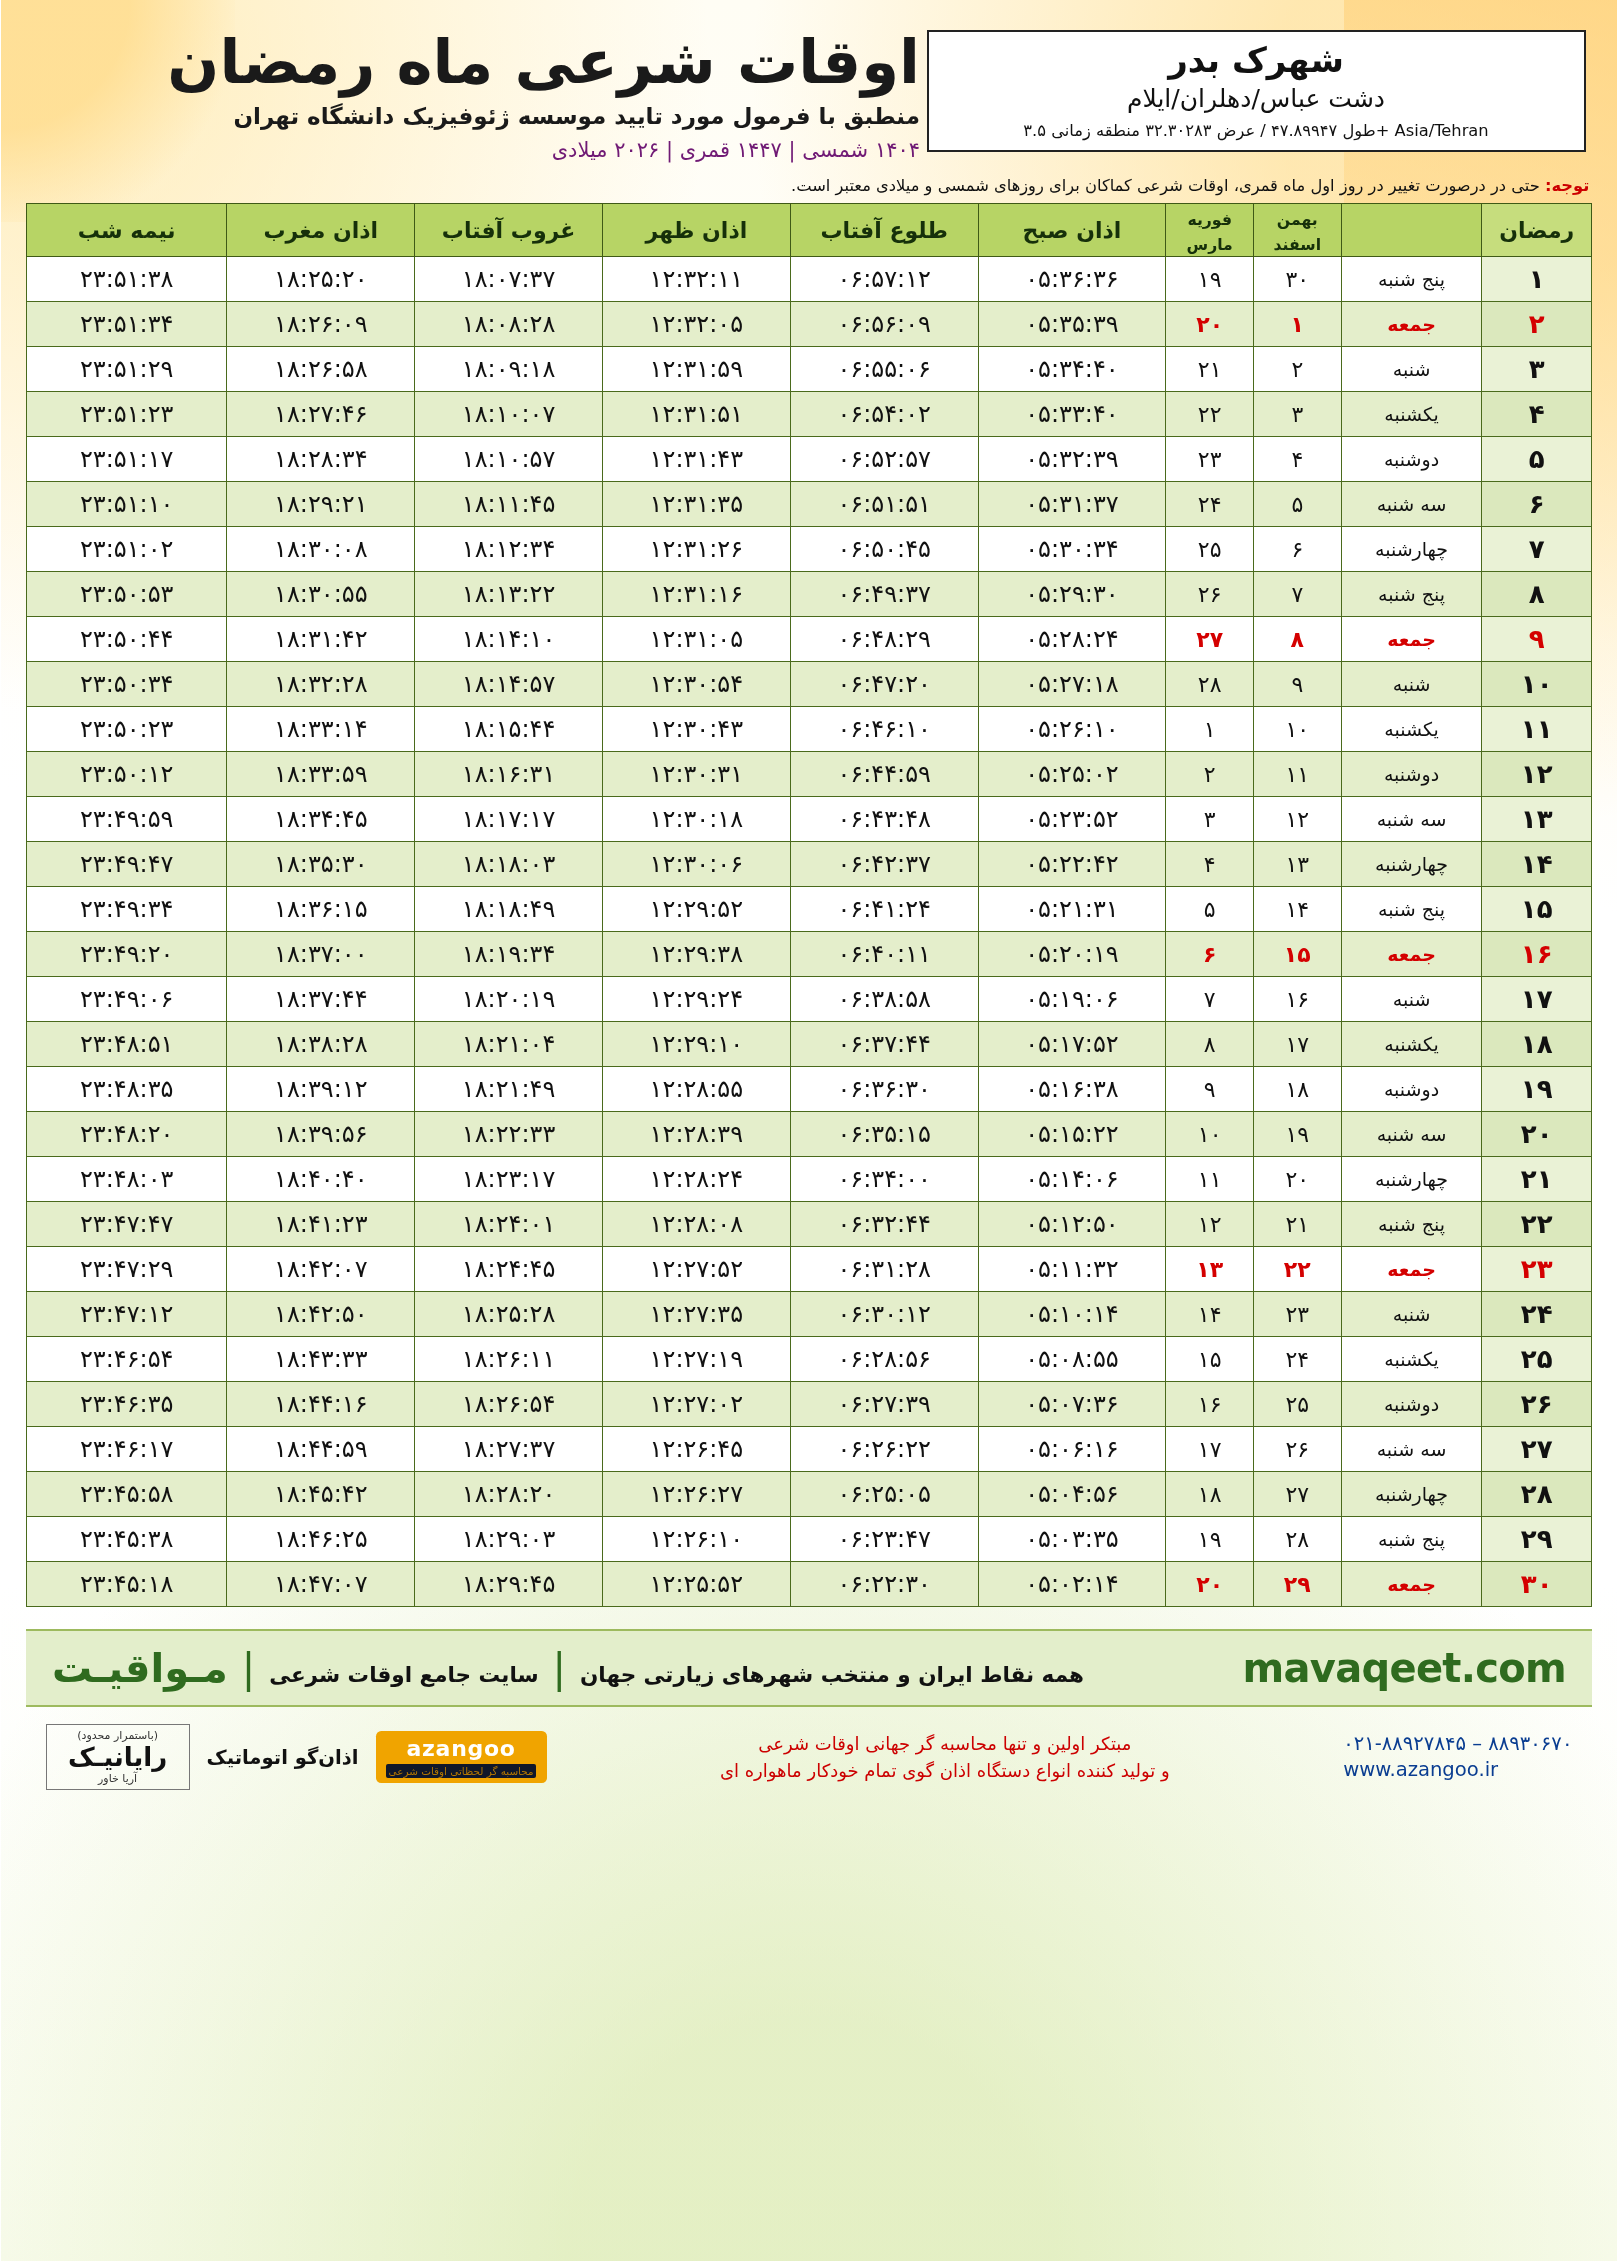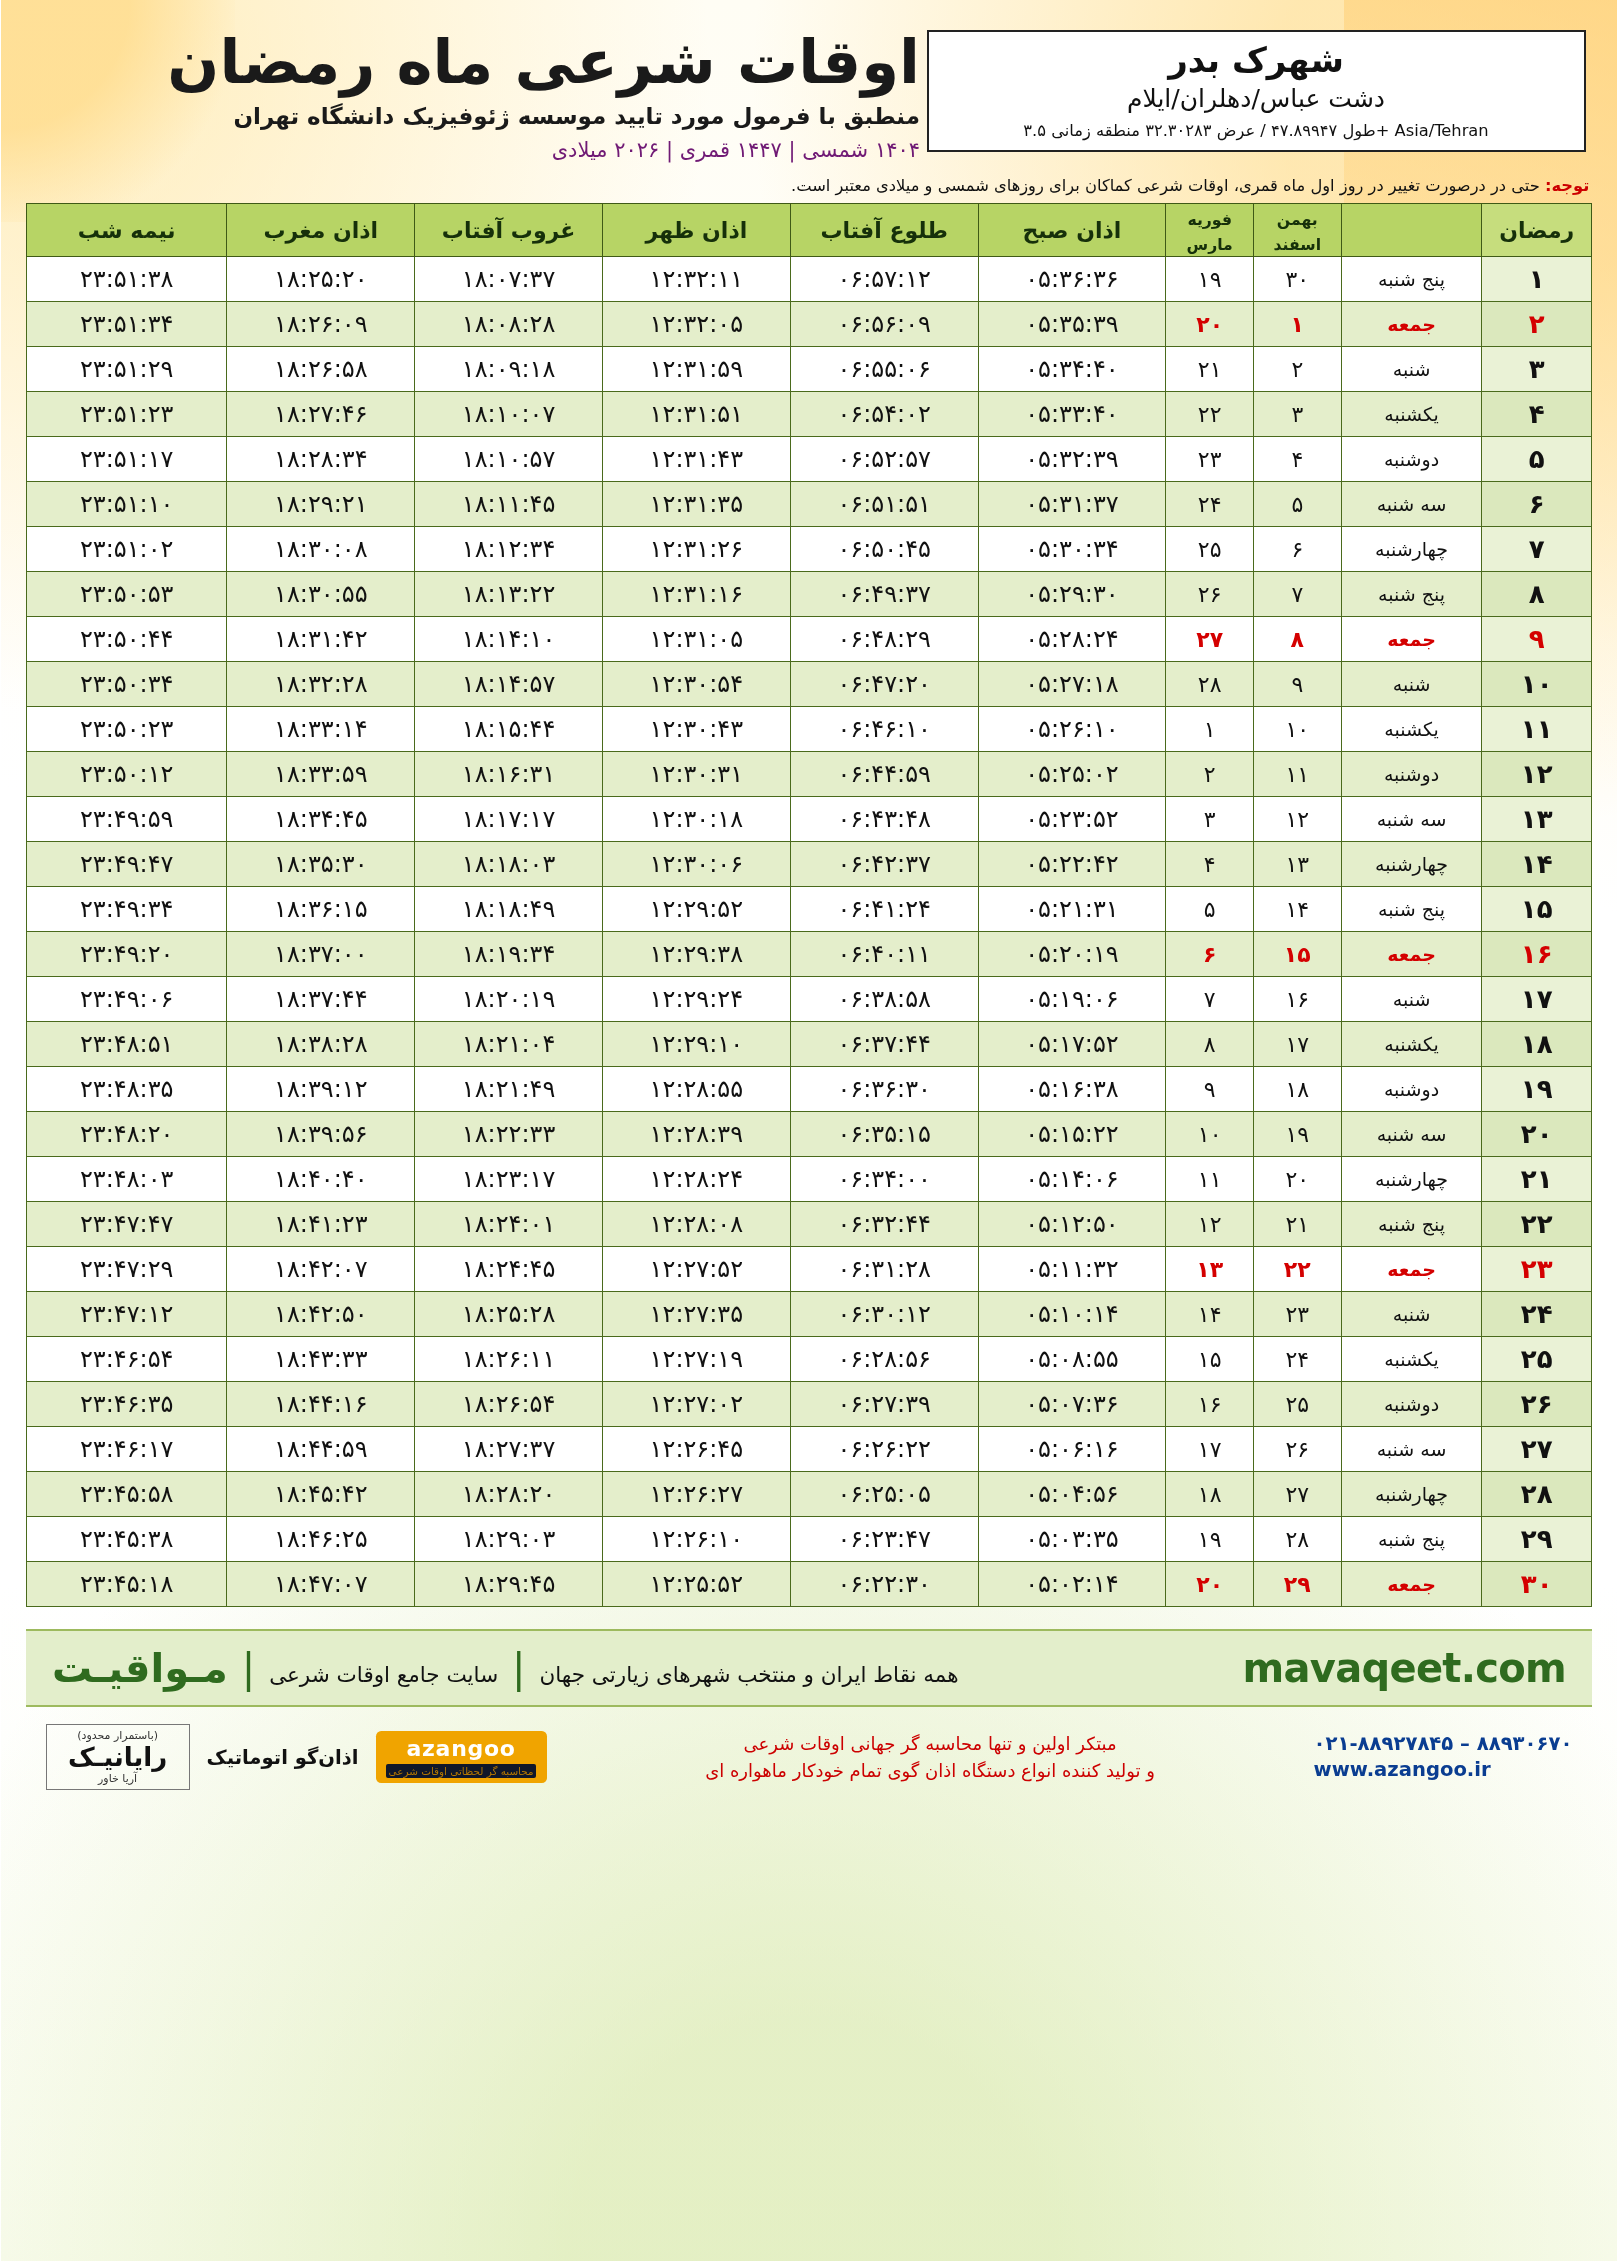--- a/index.html
+++ b/index.html
@@ -98,25 +98,25 @@
 
   
   .footer{margin-top:22px;}
   .footer-band{
     background:#e3eecb;border-top:2px solid #9dba5e;border-bottom:2px solid #9dba5e;
     display:flex;align-items:center;justify-content:space-between;
     padding:14.4px 26px;height:78px;box-sizing:border-box;
   }
   .brand-fa{font-size:40px;font-weight:bold;color:#2f6b1f;}
   .brand-fa .sep{color:#2f6b1f;font-weight:normal;}
-  .brand-fa .desc{font-size:21.5px;color:#111;font-weight:normal;}
+  .brand-fa .desc{font-size:21.5px;color:#111;font-weight:bold;}
   .brand-en{font-size:40px;font-weight:bold;color:#2f6b1f;direction:ltr;letter-spacing:-0.7px;}
 
   .footer-bottom{display:flex;align-items:center;justify-content:space-between;padding:17px 19.6px 6.5px 19.6px;}
-  .fb-left{direction:ltr;text-align:left;font-size:19.6px;color:#0a3d91;font-weight:bold;line-height:1.35;}
+  .fb-left{direction:ltr;text-align:left;font-size:19.6px;color:#0a3d91;font-weight:normal;line-height:1.35;}
   .fb-mid{text-align:center;font-size:18px;color:#cc0000;line-height:1.5;flex:1;padding:0 19.6px;}
   .fb-right{display:flex;align-items:center;gap:17px;}
   .logo-box{
     border:1.3px solid #777;padding:3.9px 9px;text-align:center;min-width:124px;
   }
   .logo-rayaneek{font-size:26px;font-weight:bold;color:#111;}
   .logo-rayaneek small{display:block;font-size:11px;font-weight:normal;color:#333;}
   .logo-azangoo{
     background:#f0a400;border-radius:5.2px;padding:5.2px 10.4px;color:#fff;text-align:center;min-width:130px;
   }

